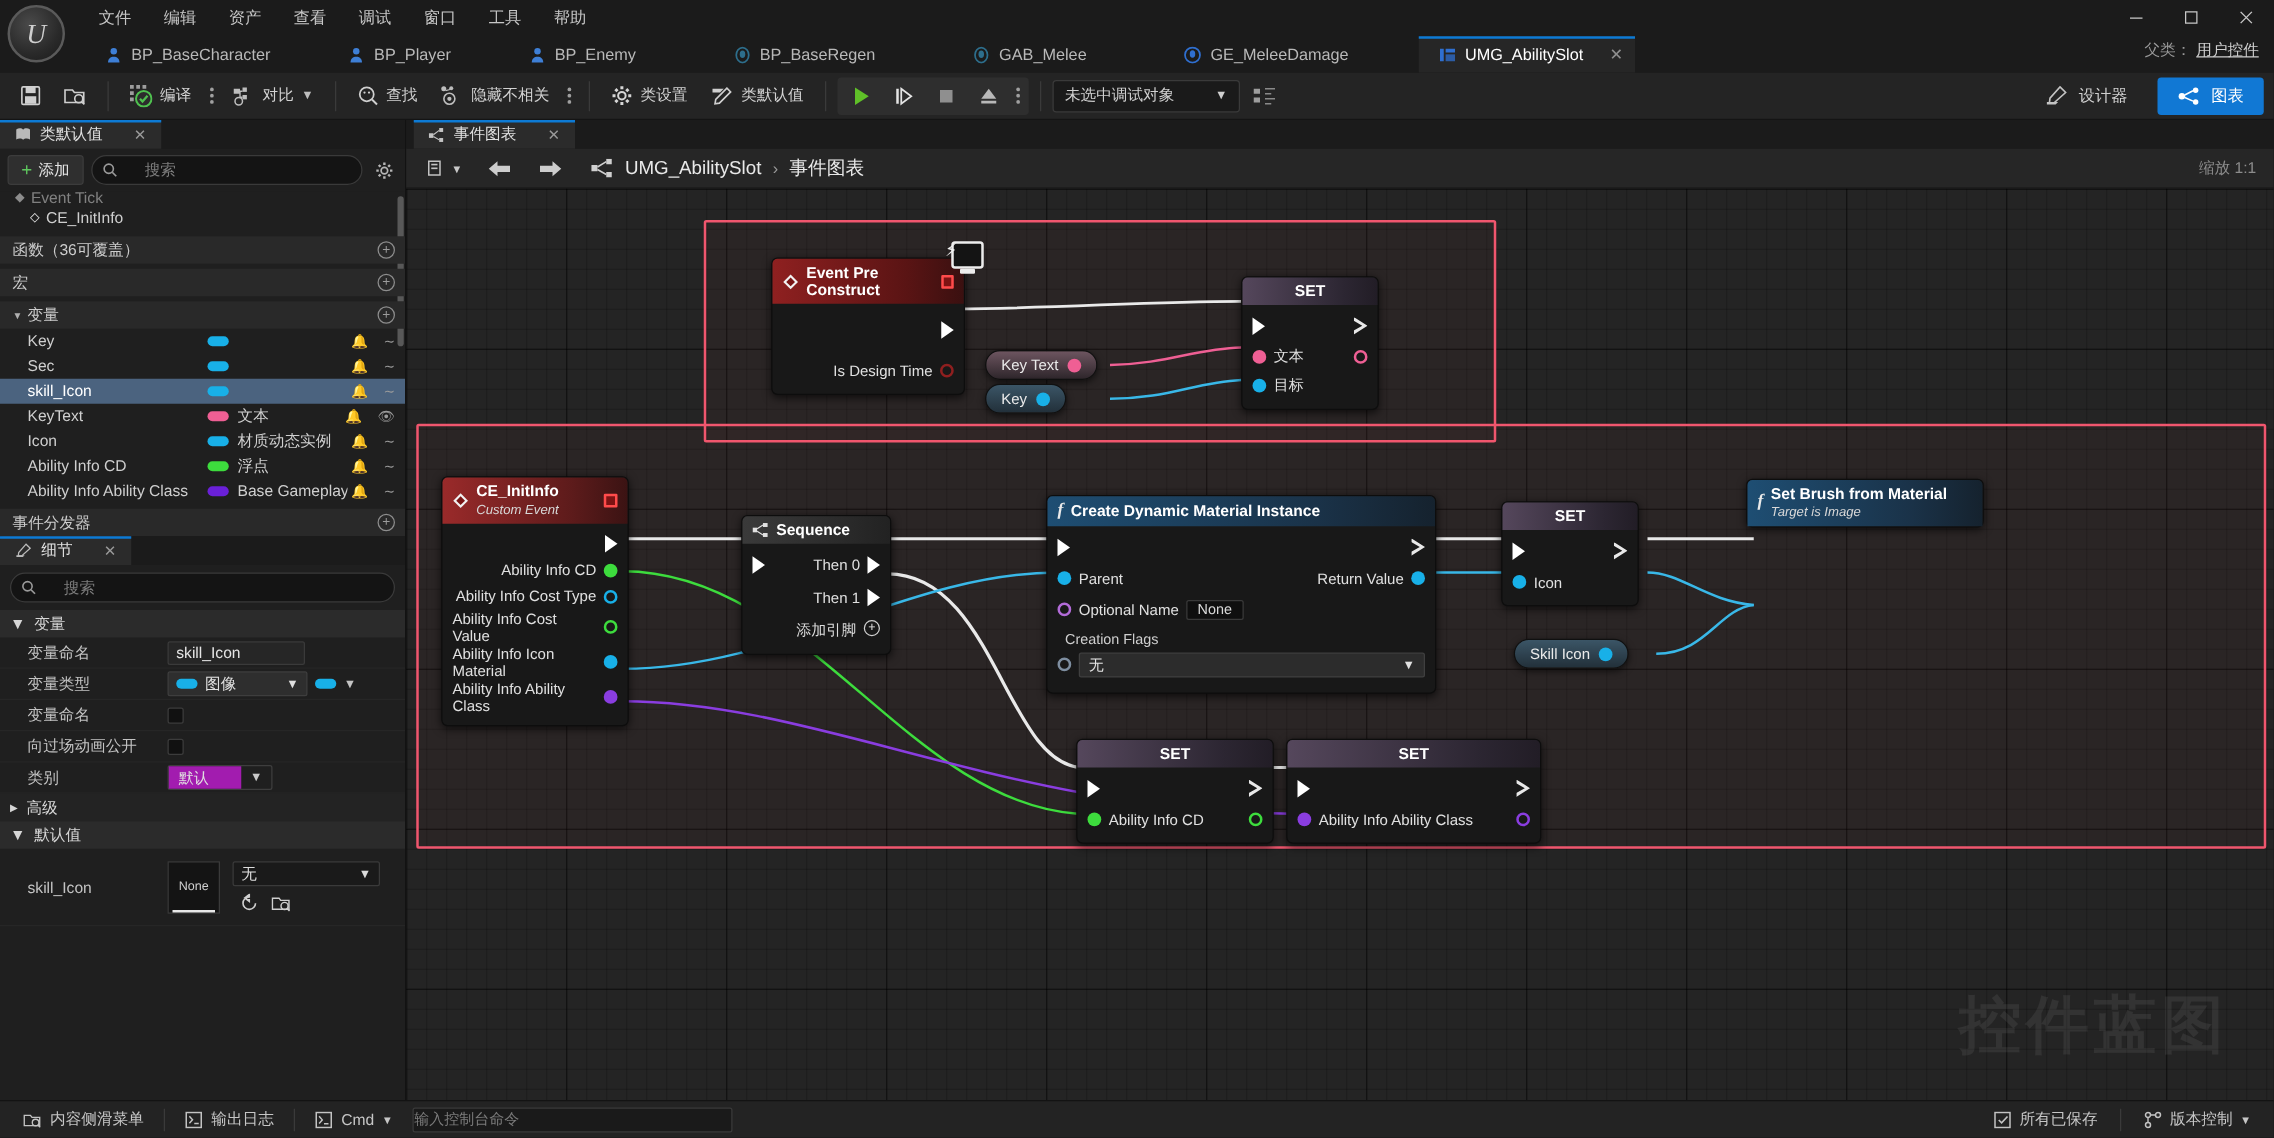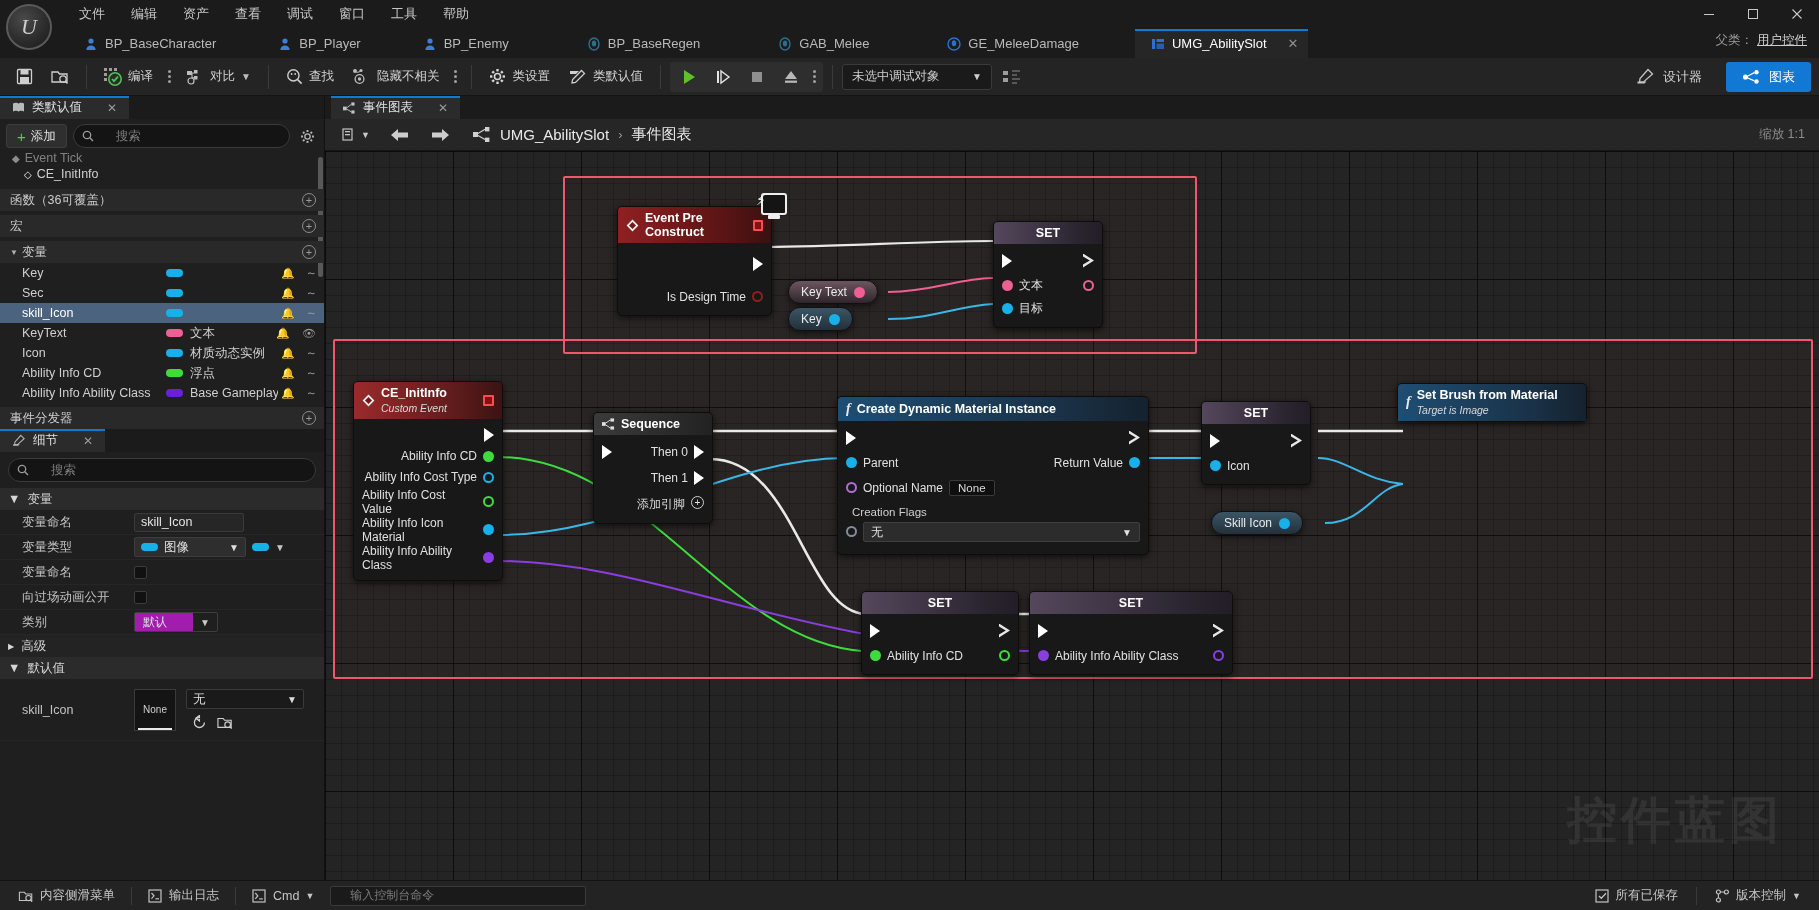--- a/index.html
+++ b/index.html
@@ -266,21 +266,21 @@
 
   
   .statusbar {
     height: 30px; flex: 0 0 30px; background: #232323; border-top: 1px solid #131313;
     display: flex; align-items: center; gap: 0; padding: 0 6px; font-size: 12.5px; color: #c6c6c6;
   }
   .sb-btn { display: flex; align-items: center; gap: 6px; padding: 0 12px; height: 24px; border-radius: 2px; }
   .sb-sep { width: 1px; height: 18px; background: #3a3a3a; margin: 0 4px; }
   .cmd-input {
     flex: 0 0 256px; height: 20px; background: #1a1a1a; border: 1px solid #3a3a3a; border-radius: 2px;
-    display: flex; align-items: center; padding: 0 19px; font-size: 12px; color: #7a7a7a; margin-left: 4px;
+    display: flex; align-items: center; padding: 0 0; font-size: 12px; color: #7a7a7a; margin-left: 4px;
   }
   .sb-right { margin-left: auto; display: flex; align-items: center; gap: 2px; }
   svg { display: block; }
 </style>
 </head>
 <body>
 
 <div class="app">
 
   <div class="titlebar">

